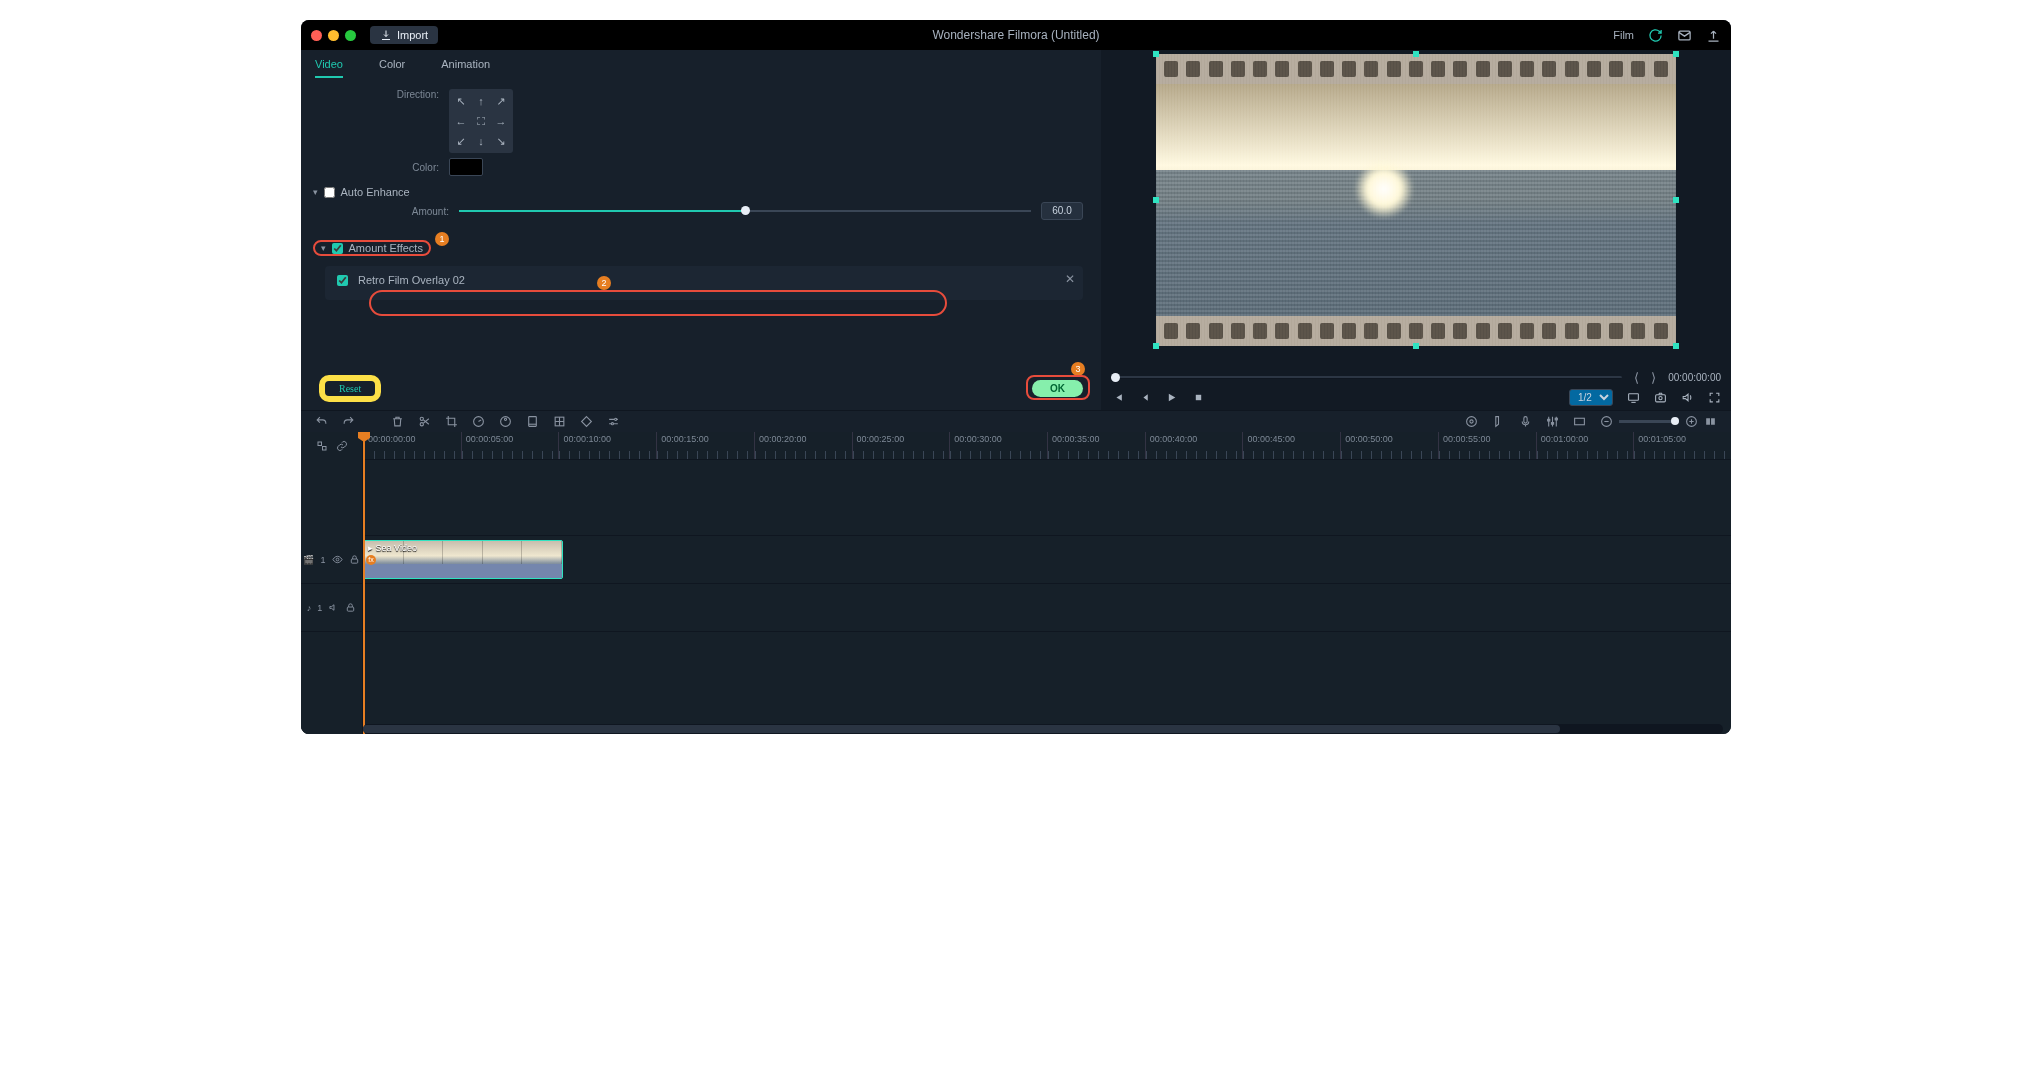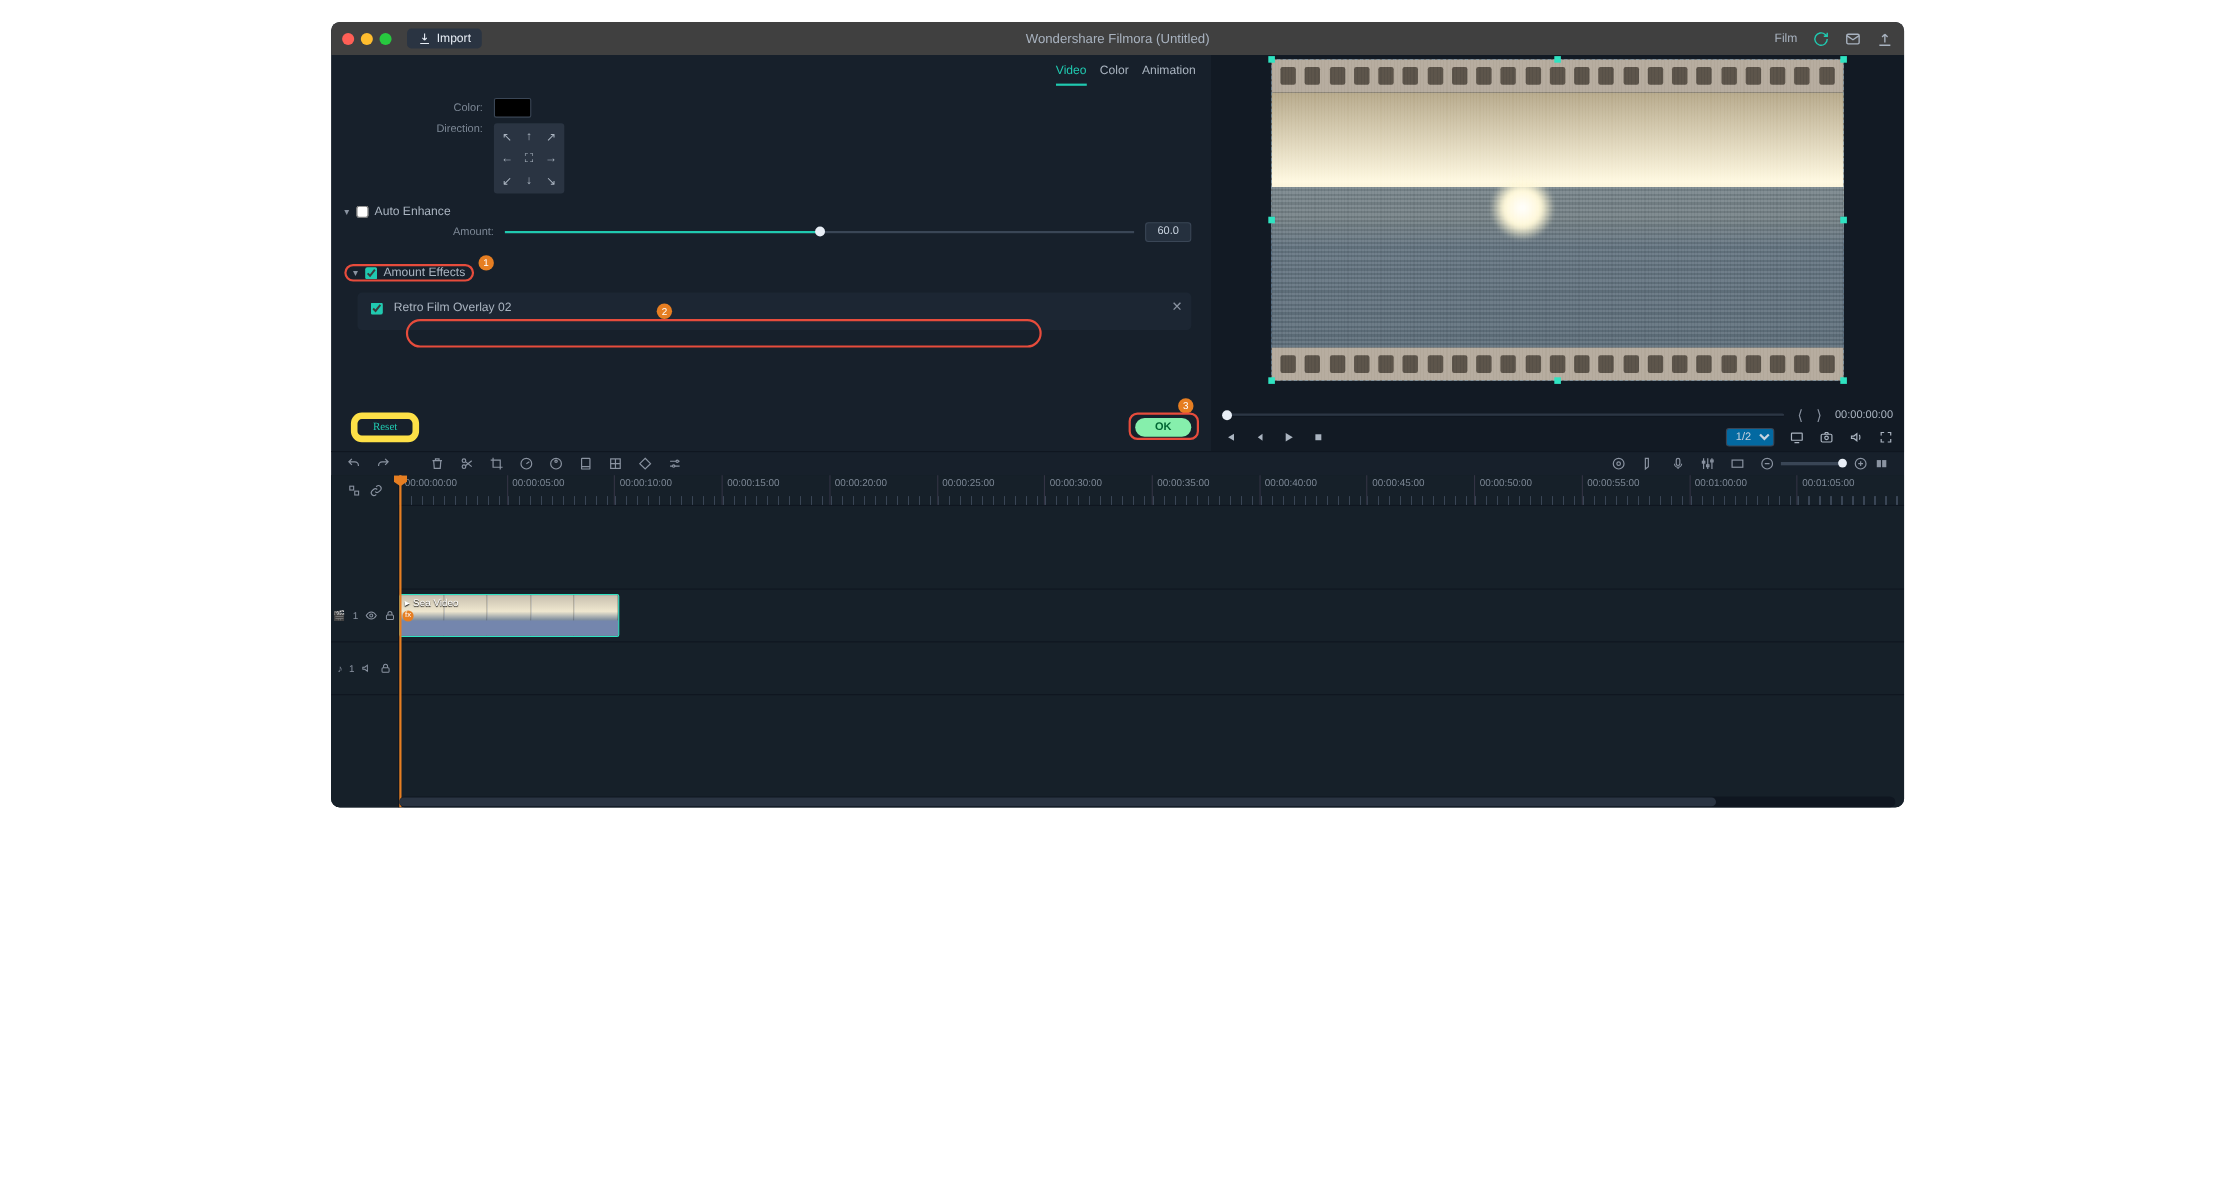--- a/index.html
+++ b/index.html
@@ -1,35 +1,35 @@
 <!DOCTYPE html>
 <html><head>
 <meta charset="utf-8">
 <style>
 * { box-sizing: border-box; margin: 0; padding: 0; font-family: -apple-system, BlinkMacSystemFont, "Segoe UI", sans-serif; }
 body { background: #fff; display: flex; justify-content: center; padding: 20px 30px; }
 .window { width: 1430px; background: #17202b; border-radius: 8px; overflow: hidden; color: #aab4c0; font-size: 11px; position: relative; }
 
 
-.titlebar { display: flex; align-items: center; height: 30px; padding: 0 10px; position: relative; background: #404040; }
+.titlebar { display: flex; align-items: center; height: 30px; padding: 0 10px; position: relative; background: #000000; }
 .traffic { display: flex; gap: 6px; margin-right: 14px; }
 .traffic span { width: 11px; height: 11px; border-radius: 50%; display:inline-block; }
 .tl-close { background:#ff5f56; } .tl-min { background:#ffbd2e; } .tl-max { background:#27c93f; }
 .import-btn { background:#2a3442; color:#e8eef6; padding: 3px 10px; border-radius: 4px; font-size: 11px; display:flex; align-items:center; gap:5px; cursor:pointer; }
 .ctr-title { position:absolute; left:50%; transform:translateX(-50%); color:#a8b2bf; font-size:12px; }
 .tb-right { margin-left:auto; display:flex; align-items:center; gap:14px; color:#a8b2bf; }
 .tb-right svg, .tb-right .ic { width:15px; height:15px; }
 
 
 .main { display:flex; height: 360px; }
 .left-panel { flex: 1 1 auto; display:flex; flex-direction:column; position:relative; overflow:hidden; }
 .right-panel { width: 630px; background:#121a24; display:flex; flex-direction:column; position:relative; }
 
 
-.tabs { display:flex; gap:12px; padding: 4px 14px 0; justify-content: flex-end; }
+.tabs { display:flex; gap:36px; padding: 4px 14px 0; }
 .tab { font-size:11px; color:#aab4c0; padding:4px 0 6px; cursor:pointer; }
 .tab.active { color:#20c9b0; border-bottom:2px solid #20c9b0; }
 
 
 .props { padding: 6px 18px 8px; overflow:hidden; flex:1; }
 .row { display:flex; align-items:center; margin: 5px 0; gap:10px; }
 .lbl { width:120px; text-align:right; color:#7d8896; font-size:10px; }
 .swatch-box { width:34px; height:18px; background:#000; border:1px solid #3a4656; border-radius:2px; }
 .dir-grid { display:grid; grid-template-columns: repeat(3,18px); grid-template-rows: repeat(3,18px); gap:2px; background:#2a3442; padding:3px; border-radius:3px; }
 .dir-grid span { display:flex; align-items:center; justify-content:center; color:#aab4c0; font-size:11px; cursor:pointer;}
@@ -153,37 +153,37 @@
   <div class="main">
 
     <div class="left-panel">
       <div class="tabs">
         <div class="tab active">Video</div>
         <div class="tab">Color</div>
         <div class="tab">Animation</div>
       </div>
 
       <div class="props">
-        <div class="row">
-          <div class="lbl">Color:</div>
-          <div class="swatch-box"></div>
-        </div>
         <div class="row" style="align-items:flex-start;">
           <div class="lbl">Direction:</div>
           <div class="dir-grid">
             <span>↖</span>
               <span>↑</span>
               <span>↗</span>
             <span>←</span>
               <span>⛶</span>
               <span>→</span>
             <span>↙</span>
               <span>↓</span>
               <span>↘</span>
           </div>
+        </div>
+        <div class="row">
+          <div class="lbl">Color:</div>
+          <div class="swatch-box"></div>
         </div>
 
         <div class="sect-head">
           <span class="caret">▾</span>
           <input type="checkbox" class="chk" style="">
           <span>Auto Enhance</span>
         </div>
         <div class="slider-row" style="padding-left:10px;">
           <div class="lbl">Amount:</div>
           <div class="slider">

